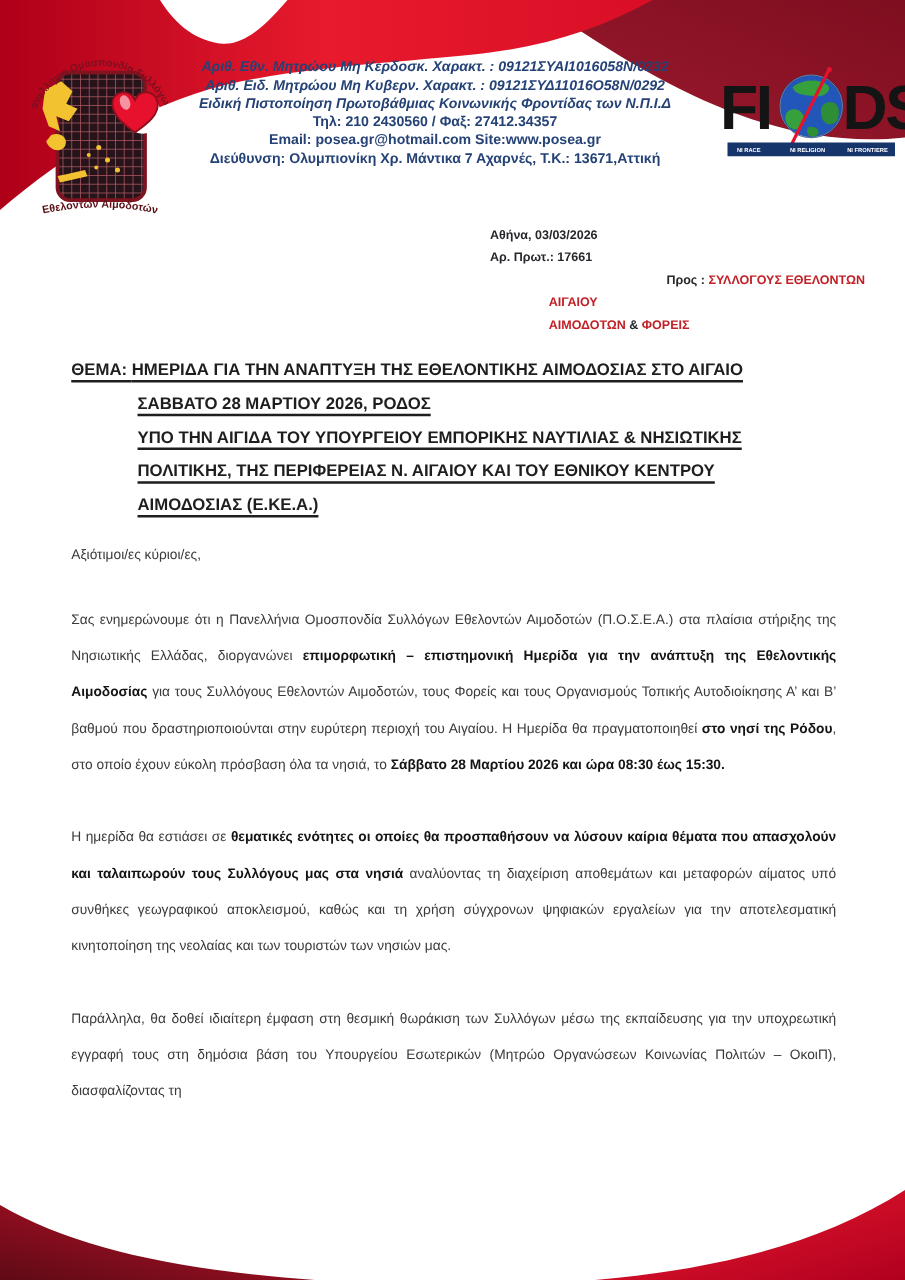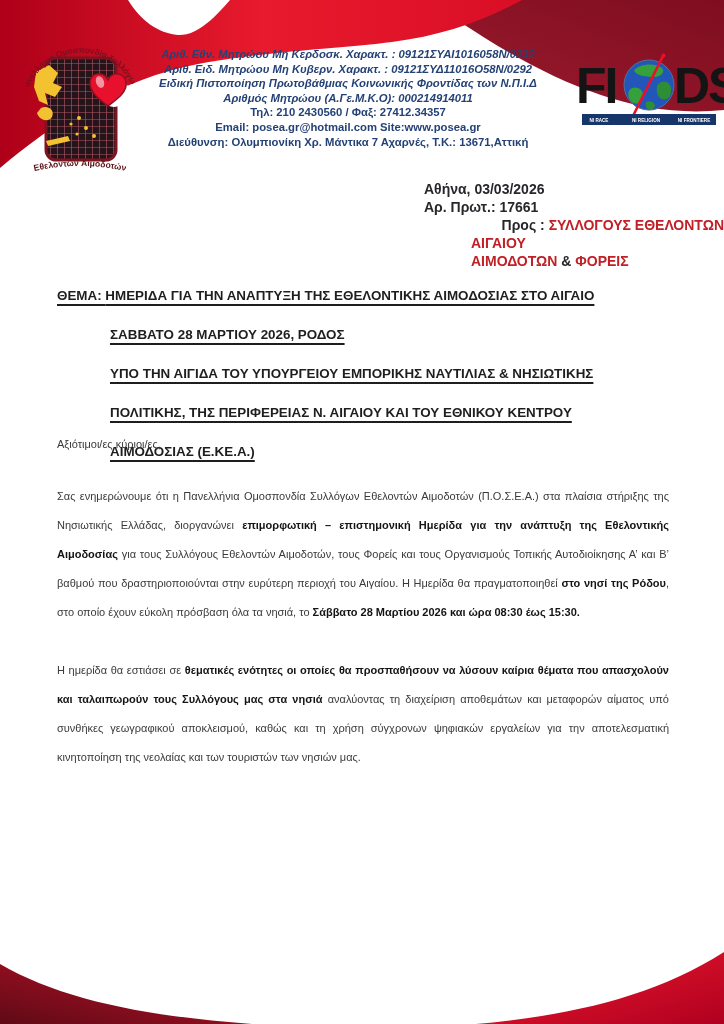--- a/index.html
+++ b/index.html
@@ -17,37 +17,37 @@
     text-align:center; color:#254276; font-weight:bold;
     font-size:11.3px; line-height:14.6px;
   }
   .org-line.it { font-style:italic; }
 
   .posea-logo { position:absolute; left:22px; top:42px; width:116px; height:136px; }
   .fiods-logo { position:absolute; left:574px; top:52px; width:150px; height:80px; }
 
   
   .meta-block {
-    position:absolute; left:424px; top:180px; width:300px;
-    font-size:14px; font-weight:bold; color:#26272b; line-height:18px;
+    position:absolute; left:392px; top:180px; width:300px;
+    font-size:10px; font-weight:bold; color:#26272b; line-height:18px;
   }
   .to-row { display:flex;justify-content:flex-end; }
   .to-label { white-space:pre; }
   .to-lines .r, .r { color:#c02026; }
   .to-cont { padding-left:47px; }
 
   
   .subject {
     position:absolute; left:57px; top:282px; width:620px;
     font-size:13.4px; font-weight:bold; color:#1e1e1e; line-height:27px;
   }
   .subject .line {
     text-decoration:underline; text-decoration-thickness:1.5px; text-underline-offset:4px;
   }
-  .subject .cont { margin-left:53px; display:inline-block;margin-top:12px; }
+  .subject .cont { margin-left:53px; display:inline-block; }
   .subject .row { min-height:27px; }
 
   
   .body-block {
     position:absolute; left:57px; top:430px; width:612px;
     font-size:11px; color:#3a3a3a; line-height:29px; text-align:justify;
   }
   .salutation { margin-bottom:23px; text-align:left; }
   .body-block p { margin-bottom:29px; }
   .body-block .b { font-weight:bold; color:#141414; }
@@ -120,21 +120,20 @@
     </text>
     <text font-size="8.6" font-weight="bold" fill="#5a1016" font-family="Liberation Sans, sans-serif">
       <textPath href="#arcB" startOffset="50%" text-anchor="middle">Εθελοντών Αιμοδοτών</textPath>
     </text>
   </svg>
 
   <div class="org-block">
     <div class="org-line it">Αριθ. Εθν. Μητρώου Μη Κερδοσκ. Χαρακτ. :  09121ΣΥΑΙ1016058N/0232</div>
     <div class="org-line it">Αριθ. Ειδ. Μητρώου Μη Κυβερν. Χαρακτ. : 09121ΣΥΔ11016Ο58Ν/0292</div>
     <div class="org-line it">Ειδική Πιστοποίηση Πρωτοβάθμιας Κοινωνικής Φροντίδας των Ν.Π.Ι.Δ</div>
-    <div class="org-line it">Αριθμός Μητρώου (Α.Γε.Μ.Κ.Ο): 000214914011</div>
     <div class="org-line">Τηλ: 210 2430560 / Φαξ: 27412.34357</div>
     <div class="org-line">Email: posea.gr@hotmail.com Site:www.posea.gr</div>
     <div class="org-line">Διεύθυνση: Ολυμπιονίκη Χρ. Μάντικα 7 Αχαρνές, Τ.Κ.: 13671,Αττική</div>
   </div>
 
   <svg class="fiods-logo" viewBox="0 0 150 80" aria-hidden="true">
     <text x="2" y="51" font-size="50" font-weight="bold" fill="#141414" letter-spacing="-2" font-family="Liberation Sans, sans-serif">FI</text>
     <g>
       <circle cx="75" cy="33" r="25" fill="#2256b8" stroke="#12346e" stroke-width="1"></circle>
       <path d="M60,18 C66,12 80,10 88,16 C92,20 86,26 78,25 C70,24 62,24 60,18 Z" fill="#35a03c"></path>
@@ -174,15 +173,16 @@
     <div class="row"><span class="line cont">ΣΑΒΒΑΤΟ 28 ΜΑΡΤΙΟΥ 2026, ΡΟΔΟΣ</span></div>
     <div class="row"><span class="line cont">ΥΠΟ ΤΗΝ ΑΙΓΙΔΑ ΤΟΥ ΥΠΟΥΡΓΕΙΟΥ ΕΜΠΟΡΙΚΗΣ ΝΑΥΤΙΛΙΑΣ &amp; ΝΗΣΙΩΤΙΚΗΣ</span></div>
     <div class="row"><span class="line cont">ΠΟΛΙΤΙΚΗΣ, ΤΗΣ ΠΕΡΙΦΕΡΕΙΑΣ Ν. ΑΙΓΑΙΟΥ ΚΑΙ ΤΟΥ ΕΘΝΙΚΟΥ ΚΕΝΤΡΟΥ</span></div>
     <div class="row"><span class="line cont">ΑΙΜΟΔΟΣΙΑΣ (Ε.ΚΕ.Α.)</span></div>
   </div>
 
   <div class="body-block">
     <div class="salutation">Αξιότιμοι/ες κύριοι/ες,</div>
     <p><span>Σας ενημερώνουμε ότι η Πανελλήνια Ομοσπονδία Συλλόγων Εθελοντών Αιμοδοτών (Π.Ο.Σ.Ε.Α.) στα πλαίσια στήριξης της Νησιωτικής Ελλάδας, διοργανώνει </span><span class="b">επιμορφωτική – επιστημονική Ημερίδα για την ανάπτυξη της Εθελοντικής Αιμοδοσίας</span><span> για τους Συλλόγους Εθελοντών Αιμοδοτών, τους Φορείς και τους Οργανισμούς Τοπικής Αυτοδιοίκησης Α’ και Β’ βαθμού που δραστηριοποιούνται στην ευρύτερη περιοχή του Αιγαίου. Η Ημερίδα θα πραγματοποιηθεί </span><span class="b">στο νησί της Ρόδου</span><span>, στο οποίο έχουν εύκολη πρόσβαση όλα τα νησιά, το </span><span class="b">Σάββατο 28 Μαρτίου 2026 και ώρα 08:30 έως 15:30.</span></p>
     <p><span>Η ημερίδα θα εστιάσει σε </span><span class="b">θεματικές ενότητες οι οποίες θα προσπαθήσουν να λύσουν καίρια θέματα που απασχολούν και ταλαιπωρούν τους Συλλόγους μας στα νησιά</span><span> αναλύοντας τη διαχείριση αποθεμάτων και μεταφορών αίματος υπό συνθήκες γεωγραφικού αποκλεισμού, καθώς και τη χρήση σύγχρονων ψηφιακών εργαλείων για την αποτελεσματική κινητοποίηση της νεολαίας και των τουριστών των νησιών μας.</span></p>
+    <p><span>Παράλληλα, θα δοθεί ιδιαίτερη έμφαση στη θεσμική θωράκιση των Συλλόγων μέσω της εκπαίδευσης για την υποχρεωτική εγγραφή τους στη δημόσια βάση του Υπουργείου Εσωτερικών (Μητρώο Οργανώσεων Κοινωνίας Πολιτών – ΟκοιΠ), διασφαλίζοντας τη</span></p>
   </div>
 
 </div>
 
 </body></html>

